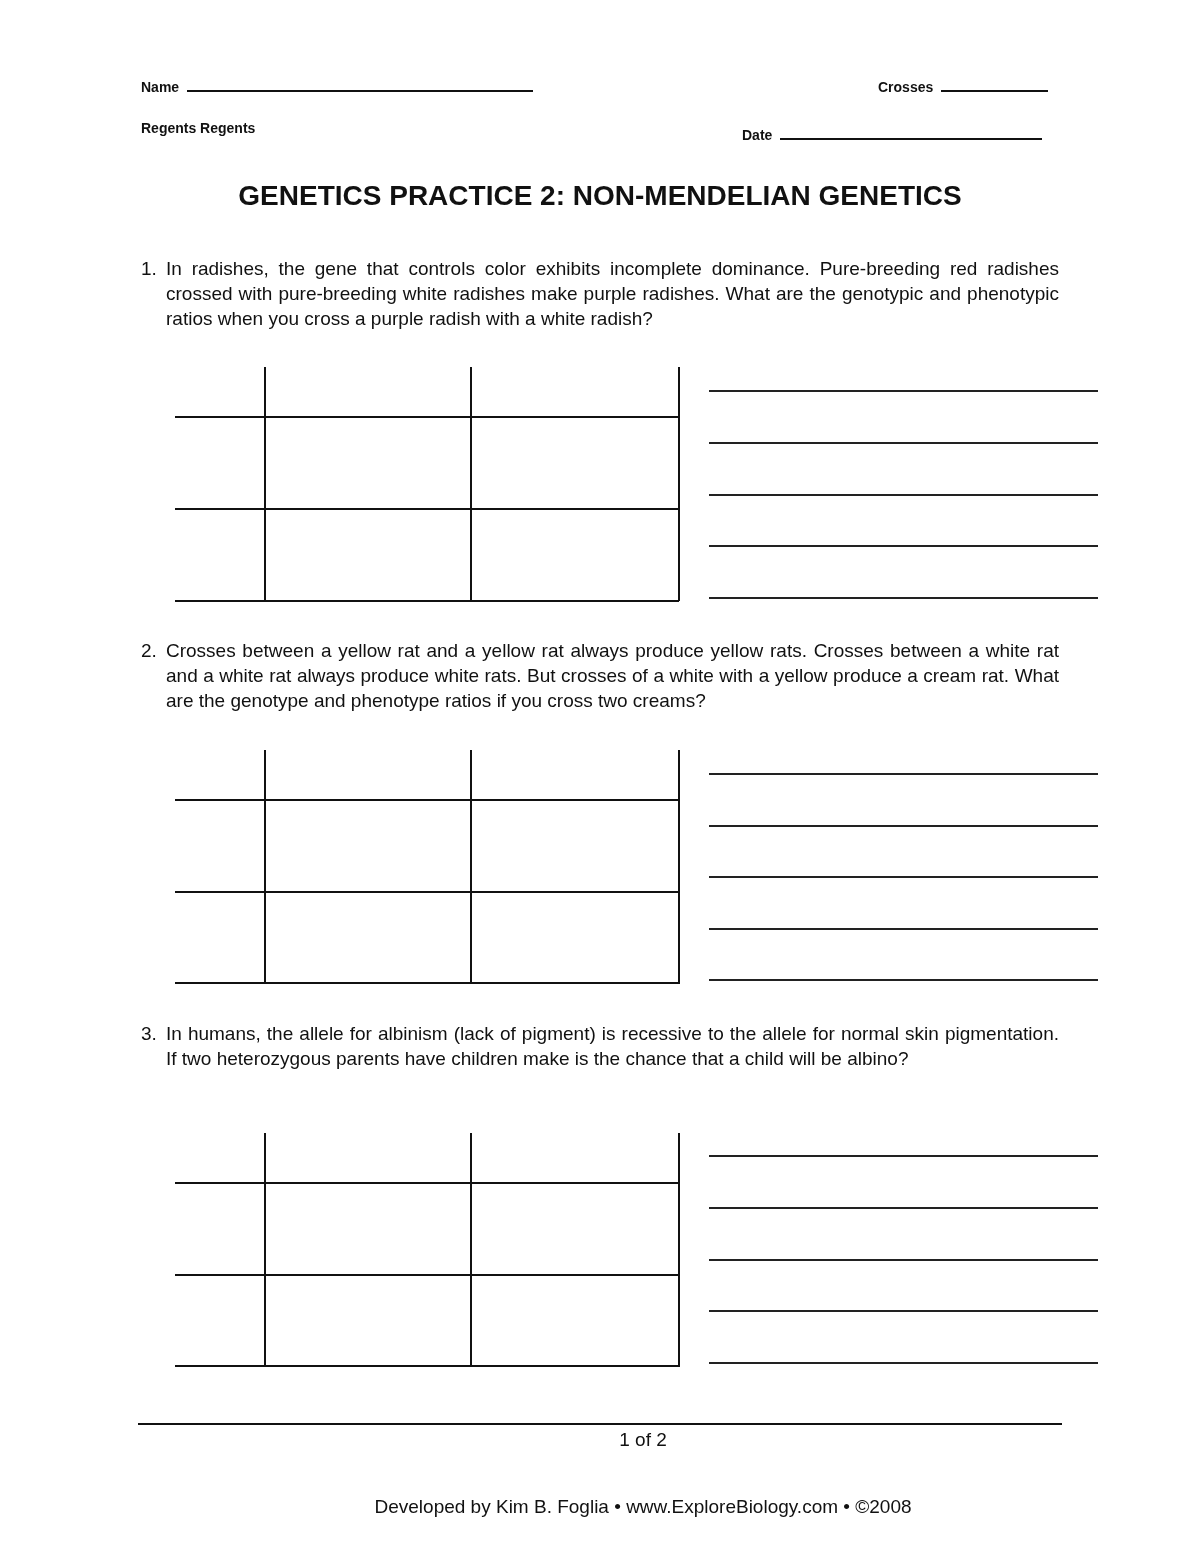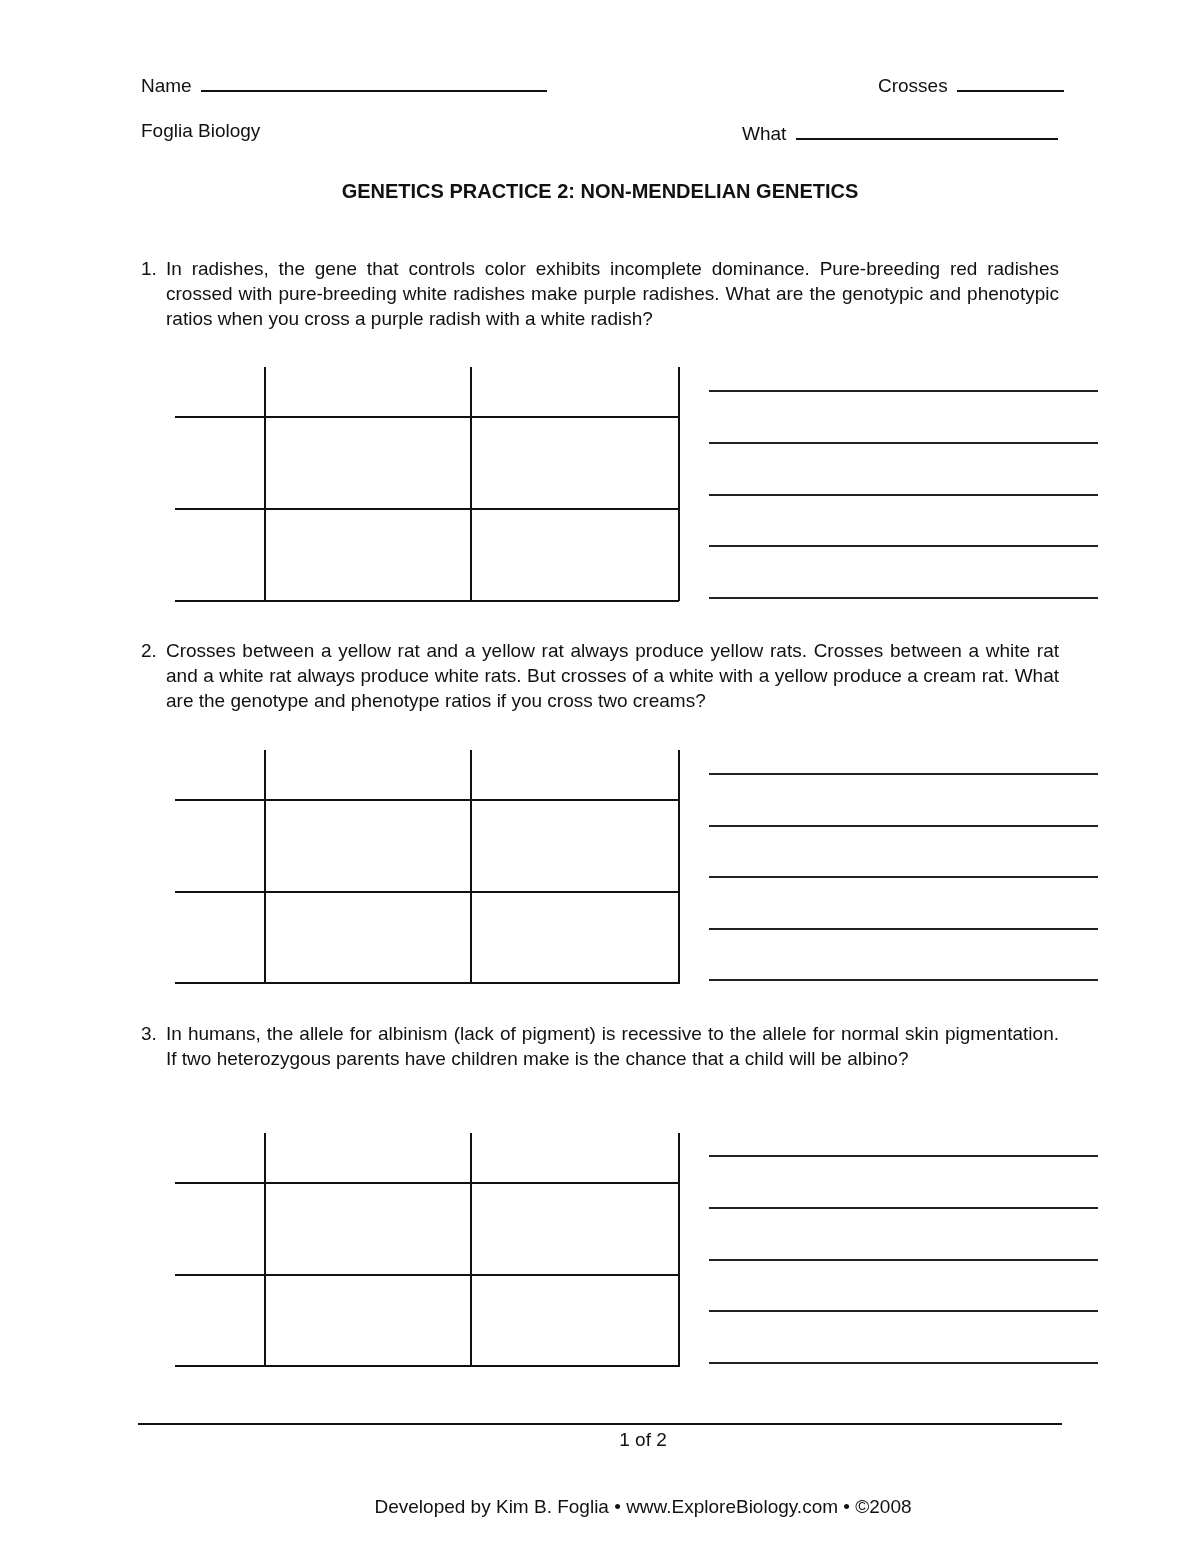--- a/index.html
+++ b/index.html
@@ -1,23 +1,23 @@
 <!DOCTYPE html>
 <html><head>
 <meta charset="utf-8">
 <style>
   html, body { margin: 0; padding: 0; background: #ffffff; }
   body {
     width: 1200px; height: 1549px; position: relative; overflow: hidden;
     font-family: "Liberation Sans", "DejaVu Sans", sans-serif; color: #111;
   }
   .abs { position: absolute; }
-  .hdr { font-weight: normal; font-size: 19px; }
+  .hdr { font-weight: bold; font-size: 14px; }
   .blank { display: inline-block; border-bottom: 2px solid #111; height: 18px; vertical-align: baseline; }
-  .title { left: 0; width: 1200px; text-align: center; font-weight: bold; font-size: 20px; top: 180px; }
+  .title { left: 0; width: 1200px; text-align: center; font-weight: bold; font-size: 28px; top: 180px; }
   .q { left: 141px; width: 918px; font-size: 19px; line-height: 25px; }
   .q .num { position: absolute; left: 0; top: 0; }
   .q .txt { margin-left: 25px; text-align: justify; text-align-last: left; }
   .punnett { position: absolute; }
   .hl { position: absolute; height: 1.5px; background: #111; }
   .vl { position: absolute; width: 1.5px; background: #111; }
   .ansline { position: absolute; left: 709px; width: 389px; height: 2px; background: #222; }
   .footer-rule { position: absolute; left: 138px; width: 924px; height: 1.5px; background: #111; top: 1423px; }
   .footer-text { position: absolute; left: 0; width: 1200px; text-align: center; font-size: 19px; padding-left: 43px; }
 </style>
@@ -25,23 +25,23 @@
 <body>
 
 <div class="abs hdr" style="left:141px; top:72px;">
   <span>Name</span>
   <span class="blank" style="width:346px; margin-left:4px;"></span>
 </div>
 <div class="abs hdr" style="left:878px; top:72px;">
   <span>Crosses</span>
   <span class="blank" style="width:107px; margin-left:4px;"></span>
 </div>
-<div class="abs hdr" style="left:141px; top:120px;">Foglia Biology</div>
+<div class="abs hdr" style="left:141px; top:120px;">Regents Regents</div>
 <div class="abs hdr" style="left:742px; top:120px;">
-  <span>What</span>
+  <span>Date</span>
   <span class="blank" style="width:262px; margin-left:4px;"></span>
 </div>
 
 <div class="abs title">GENETICS PRACTICE 2: NON-MENDELIAN GENETICS</div>
 
 <div class="abs q" style="top:256px;">
   <span class="num">1.</span>
   <div class="txt">In radishes, the gene that controls color exhibits incomplete dominance. Pure-breeding red radishes crossed with pure-breeding white radishes make purple radishes. What are the genotypic and phenotypic ratios when you cross a purple radish with a white radish?</div>
 </div>
 <div class="punnett" style="left:0; top:0;">

